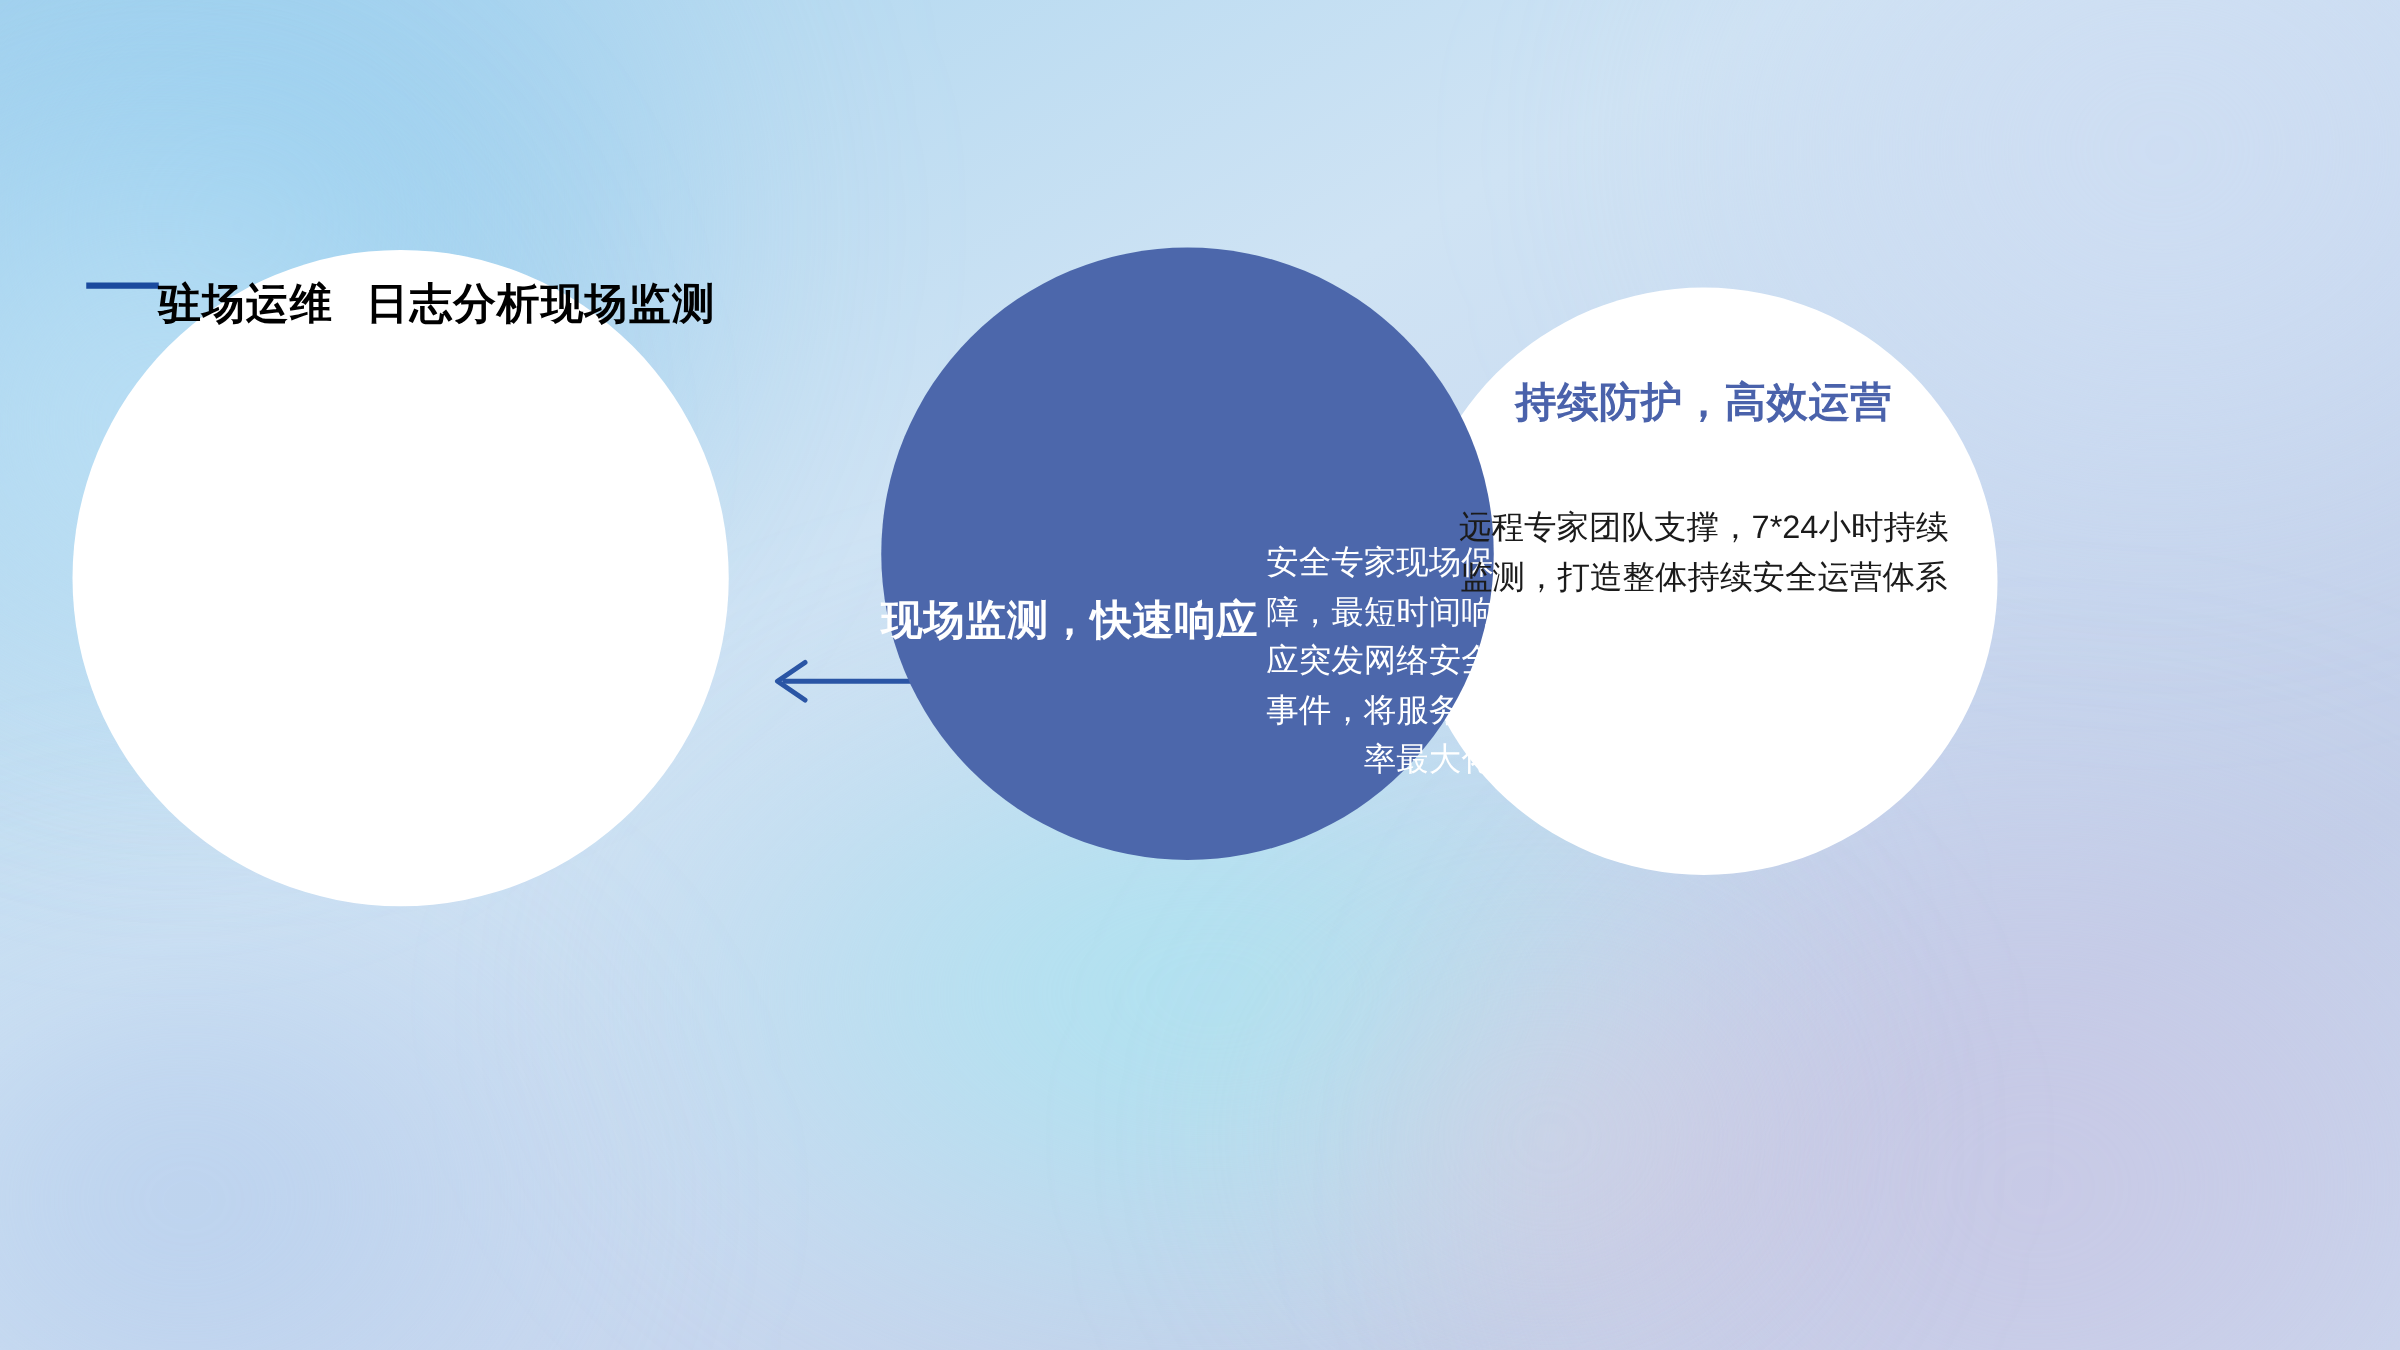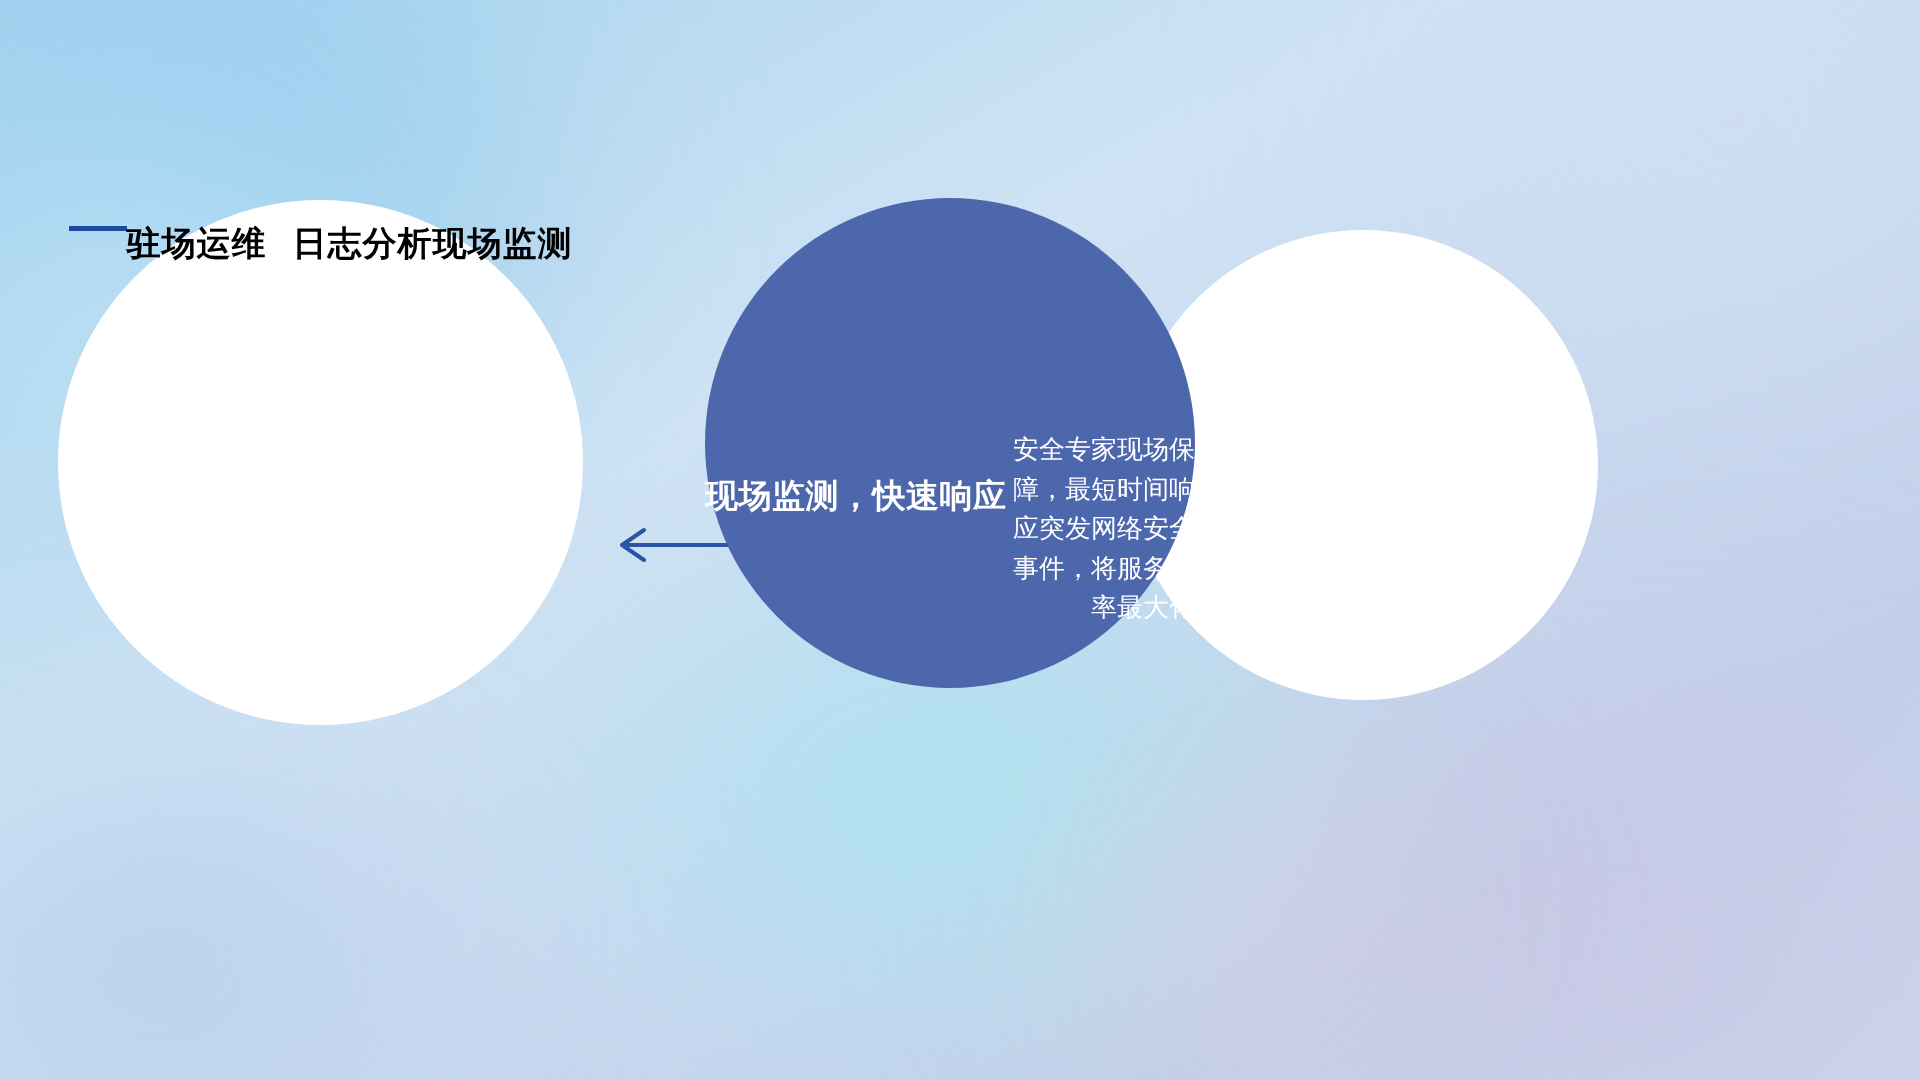--- a/index.html
+++ b/index.html
@@ -224,14 +224,18 @@
     <div class="left-line">
       <span>现场监测</span>
     </div>
   </div>
 
   <div class="mid-content">
     <div class="mid-title">现场监测，快速响应</div>
     <div class="mid-body">安全专家现场保障，最短时间响应突发网络安全事件，将服务效率最大化</div>
   </div>
 
+  <div class="right-content">
+    <div class="right-title">持续防护，高效运营</div>
+    <div class="right-body">远程专家团队支撑，7*24小时持续监测，打造整体持续安全运营体系</div>
+  </div>
 
 </div>
 
 </body></html>

